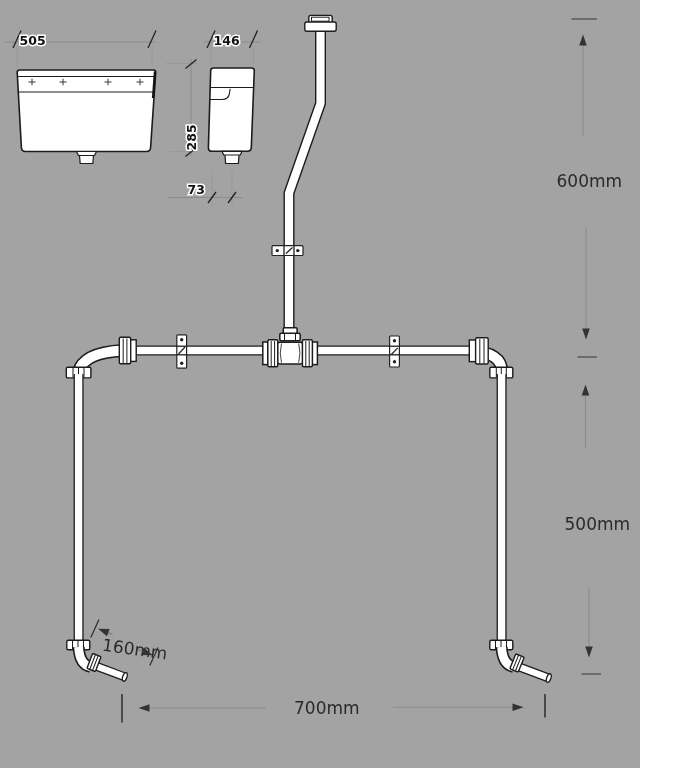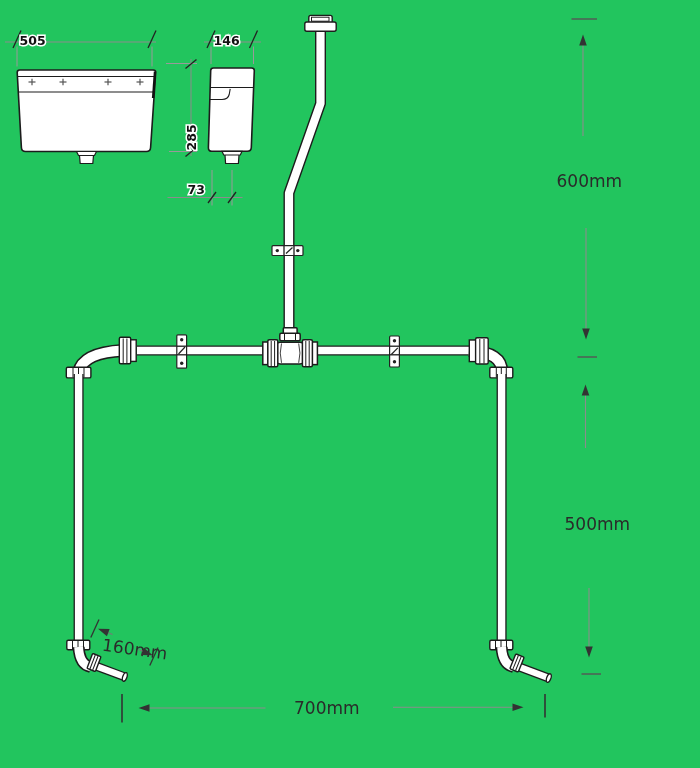--- a/index.html
+++ b/index.html
@@ -1,16 +1,16 @@
 <!DOCTYPE html>
 <html><head>
 <meta charset="utf-8">
 <style>
   html,body{margin:0;padding:0;background:#ffffff;}
-  .canvas{position:relative;width:700px;height:768px;background:#22c55e;overflow:hidden;
+  .canvas{position:relative;width:640px;height:768px;background:#a3a3a3;overflow:hidden;
           font-family:"DejaVu Sans", sans-serif;}
   svg{position:absolute;left:0;top:0;}
   text{font-family:"DejaVu Sans", sans-serif;}
   .dimBold{font-size:12.5px;font-weight:700;fill:#111;}
   .dimMM{font-size:17px;font-weight:400;fill:#2a2a2a;}
   .halo{paint-order:stroke;stroke:#fff;stroke-width:3px;}
 </style>
 </head>
 <body>
 

